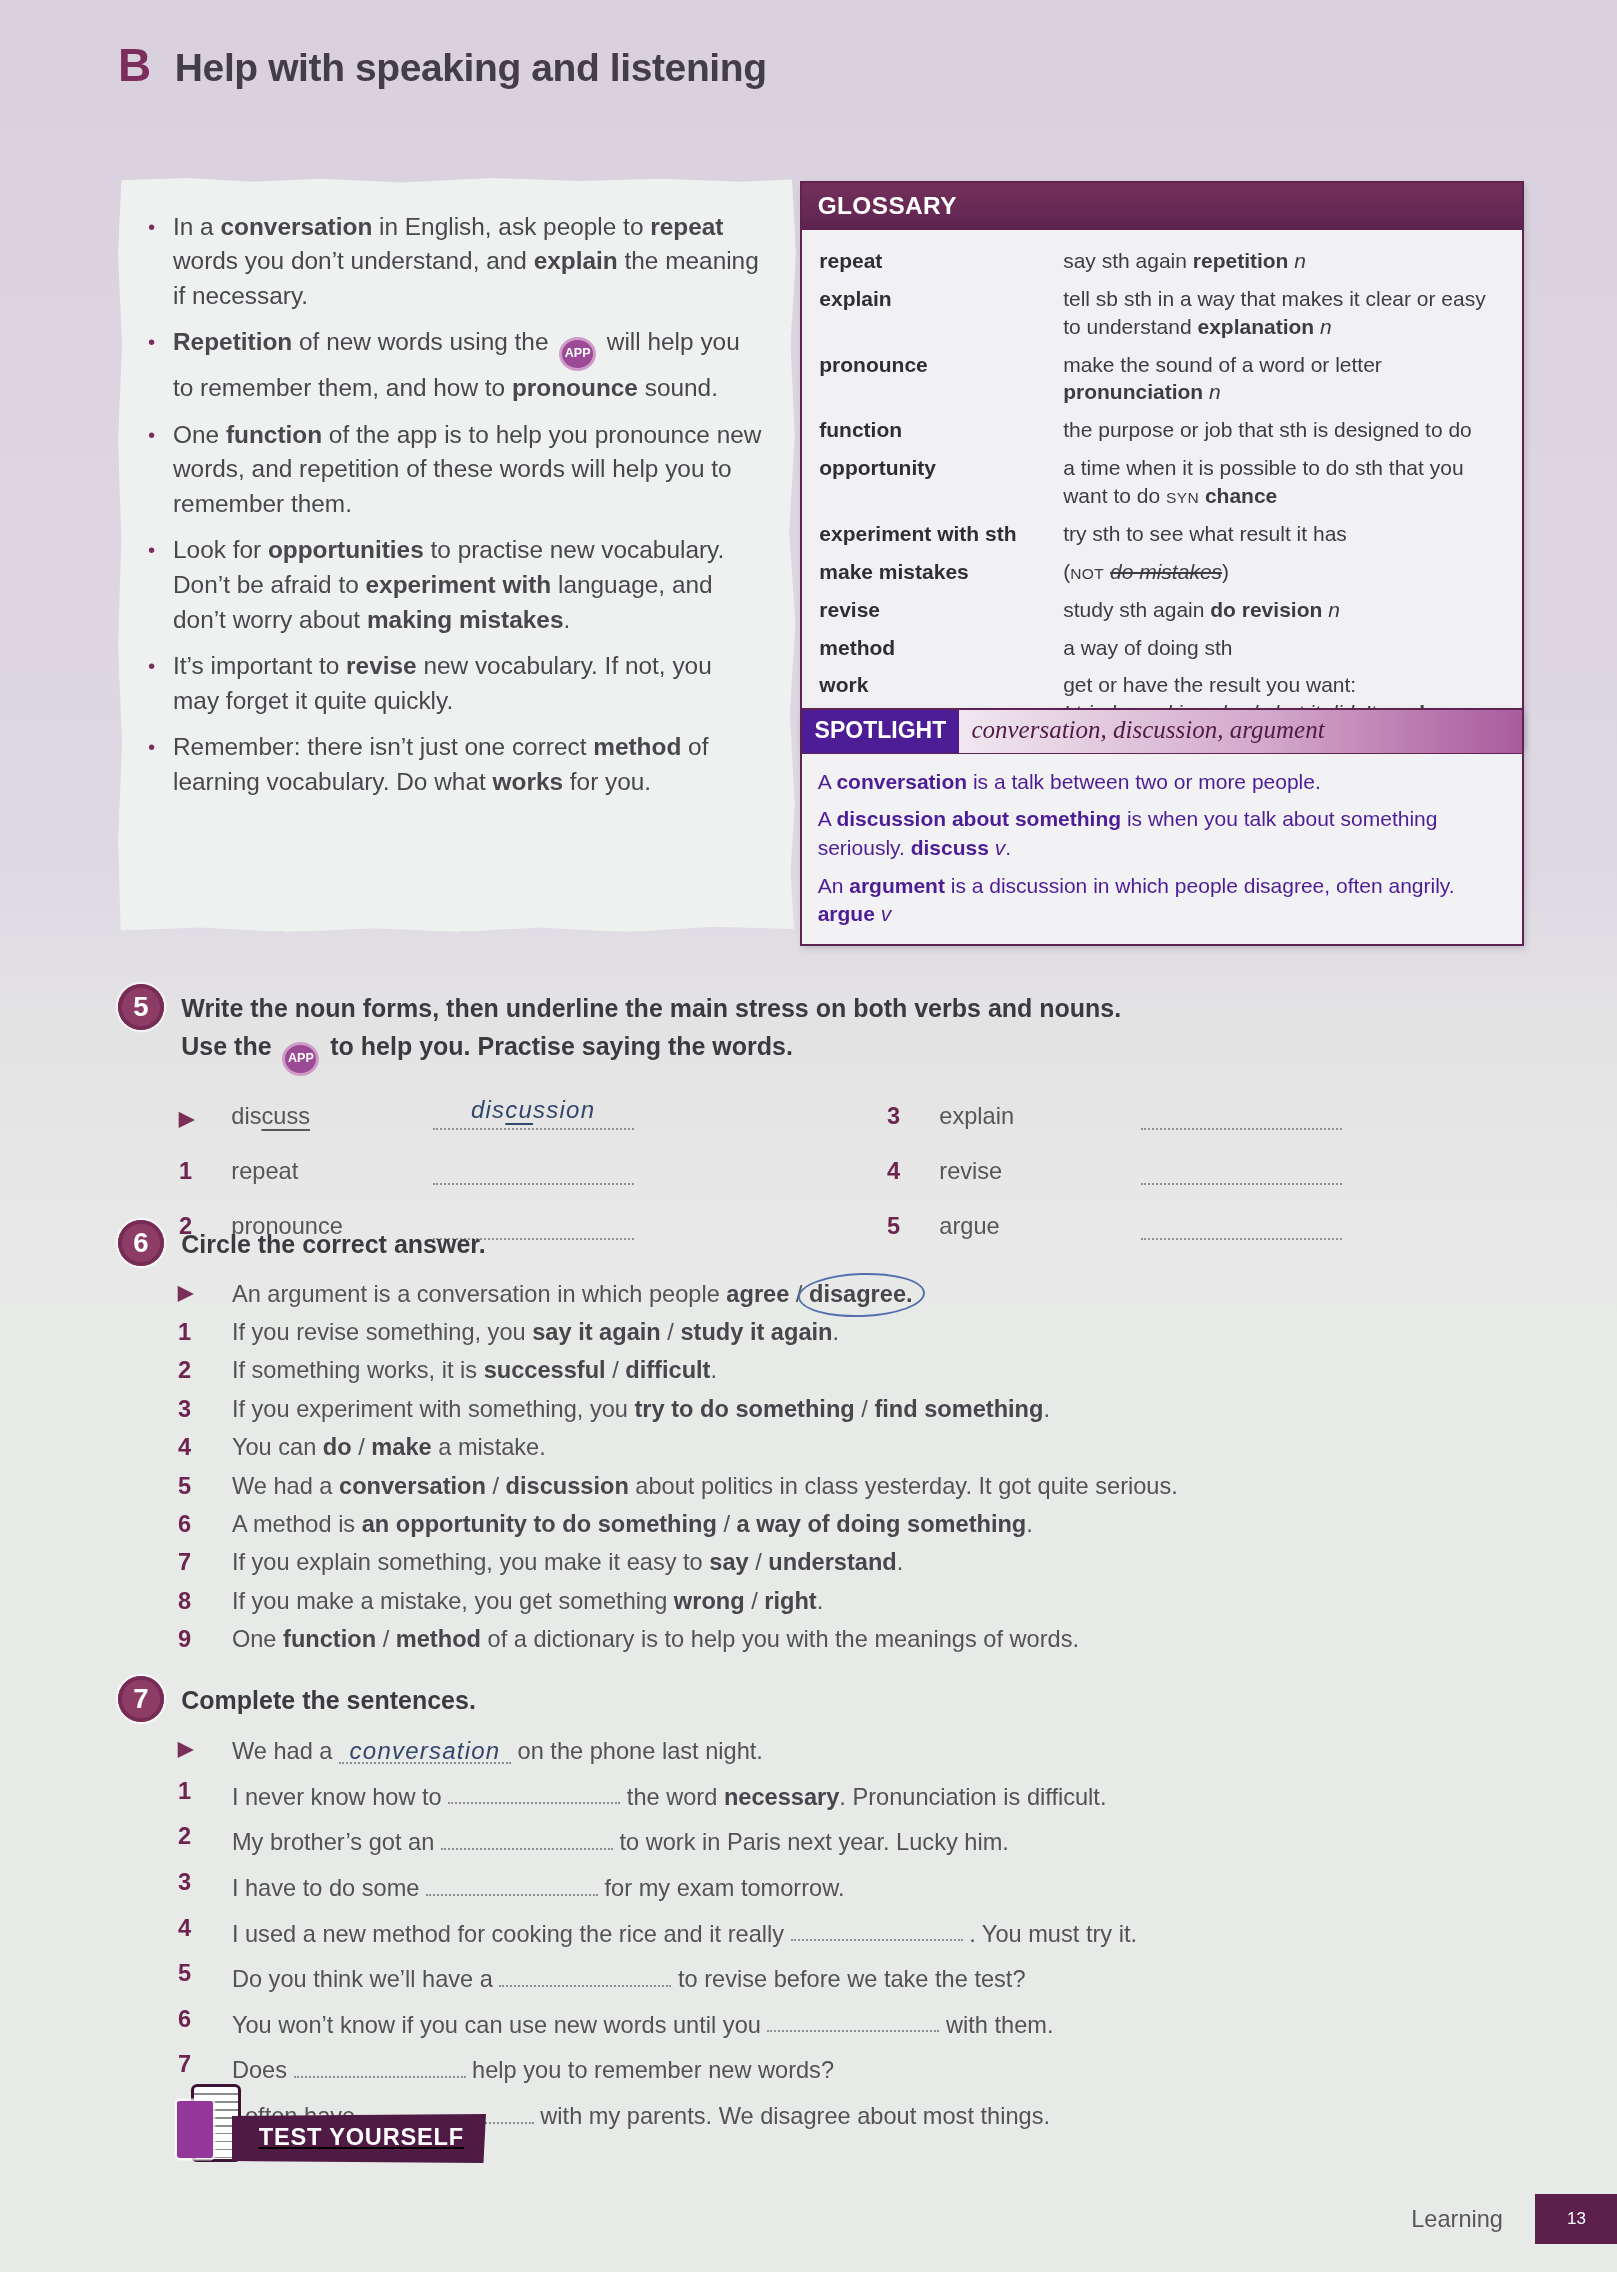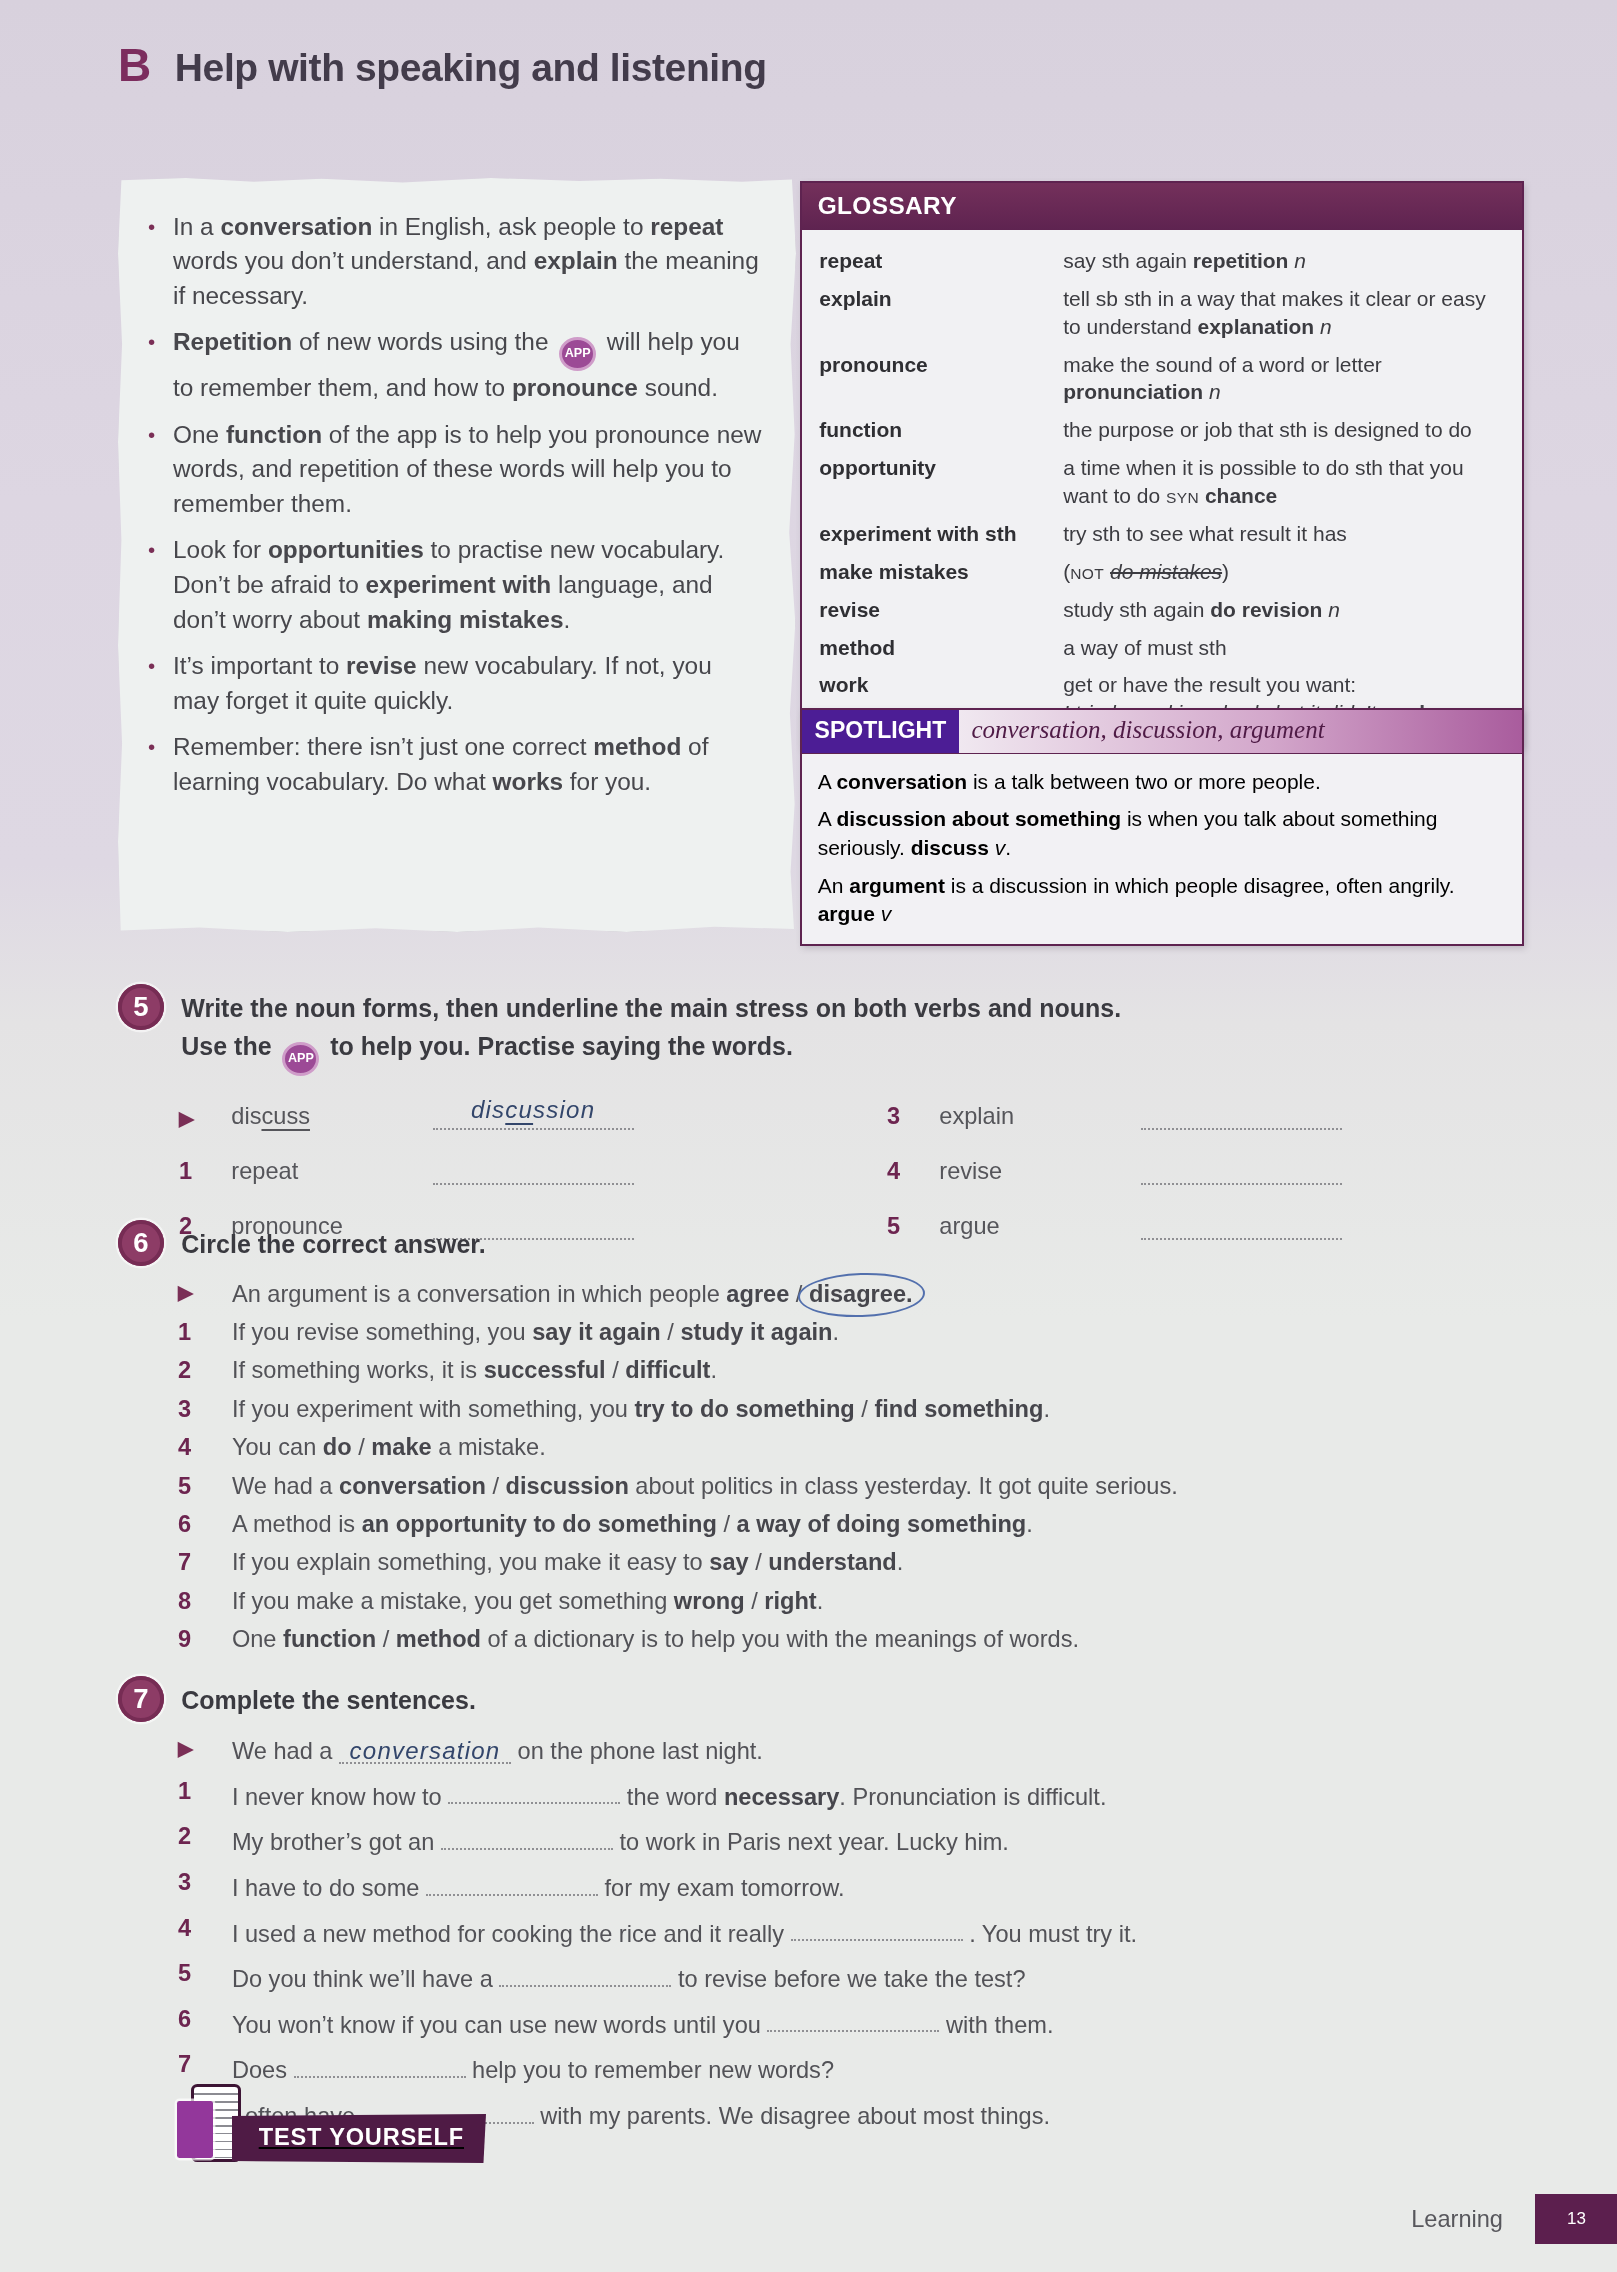--- a/index.html
+++ b/index.html
@@ -32,21 +32,21 @@
   .glossary .g-def{color:#3c3c41;}
 
   
   .spot{position:absolute; top:708px; left:800px; width:724px; box-sizing:border-box;
     border:2.4px solid #5e2350; background:#f2f1f4; box-shadow:1.6px 3.1px 6.3px rgba(90,80,100,.25);}
   .spot .s-head{display:flex; align-items:stretch; border-bottom:1.6px solid #5e2350;}
   .spot .s-label{background:#4c1d95; color:#fff; font-weight:bold; font-size:23px; padding:7px 12.6px 8.7px 12.6px;}
   .spot .s-words{flex:1; background:linear-gradient(90deg,#f0e8f0 0%,#d3a7cb 55%,#a95c9d 100%);
     color:#4f1b46; font-family:"Liberation Serif", serif; font-style:italic; font-size:25px;
     padding:6.3px 7.9px 6.3px 12.6px; white-space:nowrap;}
-  .spot .s-body{padding:14px 15.7px 15.7px 15.7px; font-size:21px; line-height:1.35; color:#000000;}
+  .spot .s-body{padding:14px 15.7px 15.7px 15.7px; font-size:21px; line-height:1.35; color:#4c1d95;}
   .spot .s-line{margin-bottom:9.4px;}
   .spot .s-line:last-child{margin-bottom:0;}
 
   
   .ex{position:absolute; left:118px; width:1416px;}
   .ex-head{display:flex; gap:17.3px; align-items:flex-start;}
   .badge{flex:0 0 46px; width:46px; height:46px; border-radius:50%; background:#8d3c66; color:#fff;
     font-weight:bold; font-size:27.5px; display:flex; align-items:center; justify-content:center;
     box-shadow:inset 0 0 0 3.9px #762c54, 0 0 0 2.4px rgba(255,255,255,.55);}
   .ex-title{font-weight:bold; font-size:25px; color:#3a3a40; line-height:1.55; padding-top:4.7px;}
@@ -154,21 +154,21 @@
       <div class="g-def"><span>the purpose or job that sth is designed to do</span></div>
       <div class="g-term">opportunity</div>
       <div class="g-def"><span>a time when it is possible to do sth that you want to do </span><span class="seg-sc">SYN</span><span> </span><span class="seg-b">chance</span></div>
       <div class="g-term">experiment with sth</div>
       <div class="g-def"><span>try sth to see what result it has</span></div>
       <div class="g-term">make mistakes</div>
       <div class="g-def"><span>(</span><span class="seg-sc">NOT</span><span> </span><span class="seg-strike">do mistakes</span><span>)</span></div>
       <div class="g-term">revise</div>
       <div class="g-def"><span>study sth again </span><span class="seg-b">do revision</span><span class="seg-i"> n</span></div>
       <div class="g-term">method</div>
-      <div class="g-def"><span>a way of must sth</span></div>
+      <div class="g-def"><span>a way of doing sth</span></div>
       <div class="g-term">work</div>
       <div class="g-def"><span>get or have the result you want:</span><br><span class="seg-i">I tried speaking slowly but it didn’t </span><span class="seg-bi">work.</span></div>
     </div>
   </div>
 
   <div class="spot">
     <div class="s-head">
       <div class="s-label">SPOTLIGHT</div>
       <div class="s-words">conversation, discussion, argument</div>
     </div>

